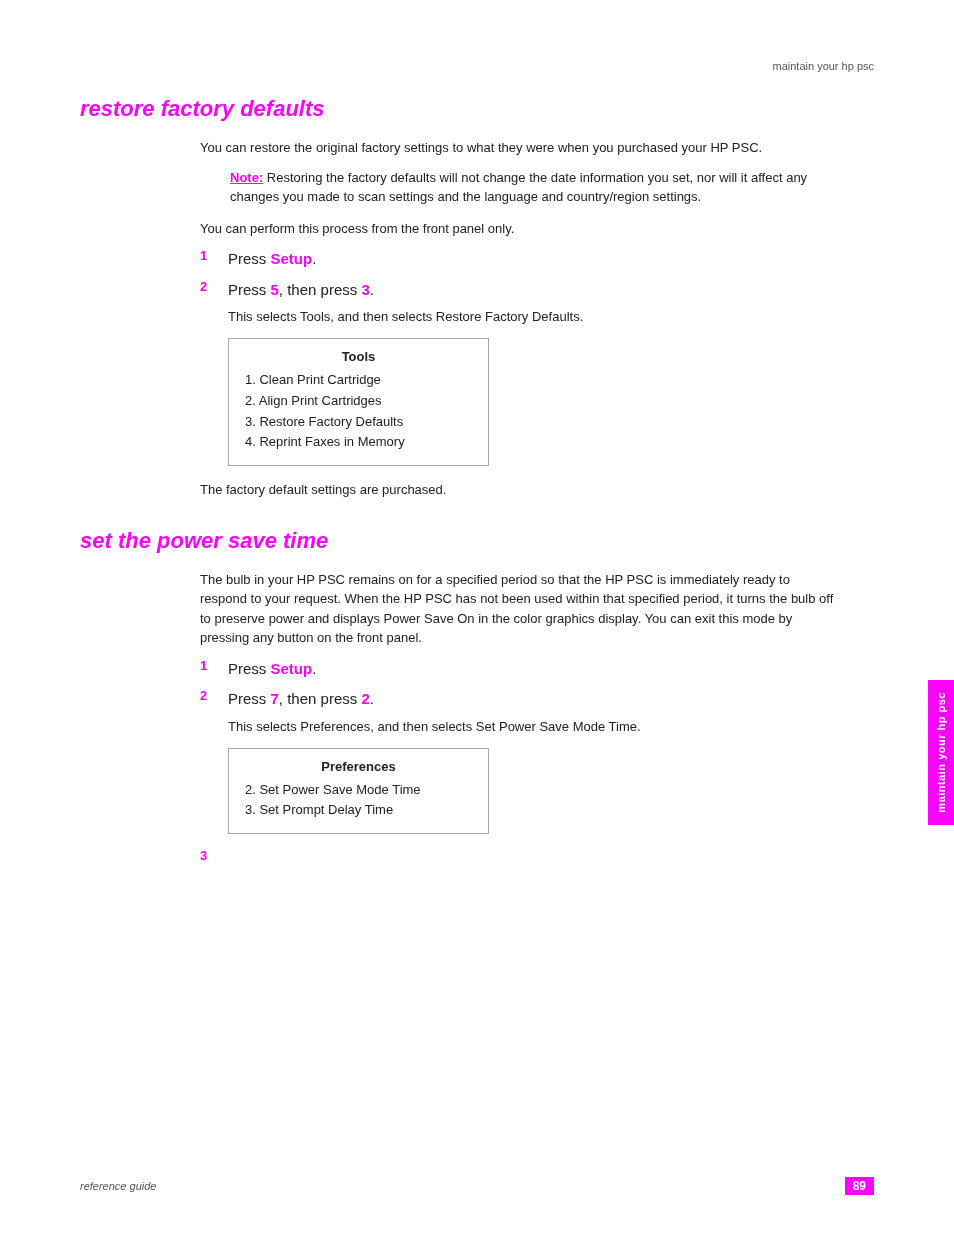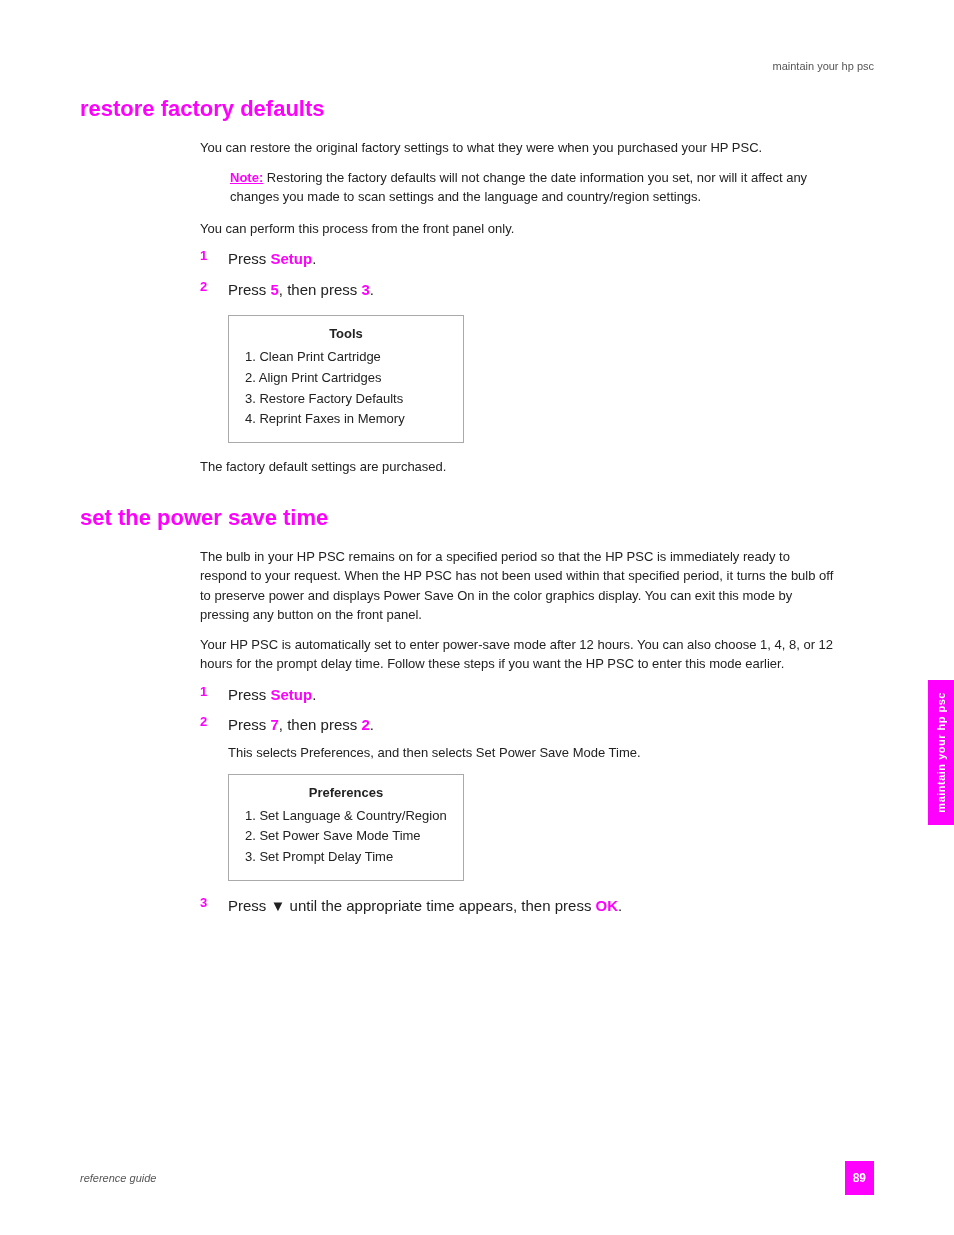--- a/index.html
+++ b/index.html
@@ -24,20 +24,21 @@
     .header-label {
       text-align: right;
       font-size: 11px;
       color: #555;
       margin-bottom: 24px;
     }
 
     .section-title {
       font-size: 22px;
       color: #ff00ff;
+      font-style: italic;
       font-weight: bold;
       margin-bottom: 16px;
     }
 
     .content-block {
       margin-left: 120px;
       margin-right: 40px;
     }
 
     .body-text {
@@ -86,21 +87,21 @@
       font-size: 13px;
       color: #222;
       margin-left: 28px;
       margin-top: 2px;
       margin-bottom: 8px;
     }
 
     .menu-box {
       border: 1px solid #aaa;
       background: #fff;
-      width: 236px;
+      width: 261px;
       margin: 14px 0 14px 28px;
       padding: 10px 16px 12px 16px;
     }
 
     .menu-box-title {
       font-weight: bold;
       font-size: 13px;
       text-align: center;
       margin-bottom: 6px;
       color: #222;
@@ -157,21 +158,21 @@
       font-size: 11px;
       color: #555;
       font-style: italic;
     }
 
     .footer-right {
       background: #ff00ff;
       color: #fff;
       font-size: 12px;
       font-weight: bold;
-      padding: 10px 8px;
+      padding: 2px 8px;
     }
   </style>
 </head>
 <body>
 
 <div class="page">
 
   <div class="header-label">
     <span>maintain your hp psc</span>
   </div>
@@ -197,69 +198,65 @@
           <span>Press </span><span class="highlight">Setup</span><span>.</span>
         </span>
       </div>
 
       <div class="numbered-step">
         <span class="step-number">2</span>
         <span class="step-content">
           <span>Press </span><span class="highlight">5</span><span>, then press </span><span class="highlight">3</span><span>.</span>
         </span>
       </div>
+      <div class="step-sub">This selects Tools, and then selects Restore Factory Defaults.</div>
 
       <div class="menu-box">
         <div class="menu-box-title">Tools</div>
         <div class="menu-item">1. Clean Print Cartridge</div>
         <div class="menu-item">2. Align Print Cartridges</div>
         <div class="menu-item bold-item">3. Restore Factory Defaults</div>
         <div class="menu-item">4. Reprint Faxes in Memory</div>
       </div>
 
       <p class="body-text">The factory default settings are purchased.</p>
     </div>
   </div>
 
   <div class="section-gap">
     <h1 class="section-title">set the power save time</h1>
 
     <div class="content-block">
 
       <p class="body-text">The bulb in your HP PSC remains on for a specified period so that the HP PSC is immediately ready to respond to your request. When the HP PSC has not been used within that specified period, it turns the bulb off to preserve power and displays Power Save On in the color graphics display. You can exit this mode by pressing any button on the front panel.</p>
 
-      <p class="body-text">Your HP PSC is automatically set to enter power-save mode after 12 hours. You can also choose 1, 4, 8, or 12 hours for the prompt delay time. Follow these steps if you want the HP PSC to enter this mode earlier.</p>
 
       <div class="numbered-step">
         <span class="step-number">1</span>
         <span class="step-content">
           <span>Press </span><span class="highlight">Setup</span><span>.</span>
         </span>
       </div>
 
       <div class="numbered-step">
         <span class="step-number">2</span>
         <span class="step-content">
           <span>Press </span><span class="highlight">7</span><span>, then press </span><span class="highlight">2</span><span>.</span>
         </span>
       </div>
       <div class="step-sub">This selects Preferences, and then selects Set Power Save Mode Time.</div>
 
       <div class="menu-box">
         <div class="menu-box-title">Preferences</div>
-        <div class="menu-item">1. Set Language &amp; Country/Region</div>
         <div class="menu-item bold-item">2. Set Power Save Mode Time</div>
         <div class="menu-item">3. Set Prompt Delay Time</div>
       </div>
 
       <div class="numbered-step">
         <span class="step-number">3</span>
-        <span class="step-content">
-          <span>Press </span><span>▼</span><span> until the appropriate time appears, then press </span><span class="highlight">OK</span><span>.</span>
-        </span>
       </div>
 
     </div>
   </div>
 
   <div class="sidebar-tab">
     <span class="sidebar-tab-text">maintain your hp psc</span>
   </div>
 
   <div class="footer">

